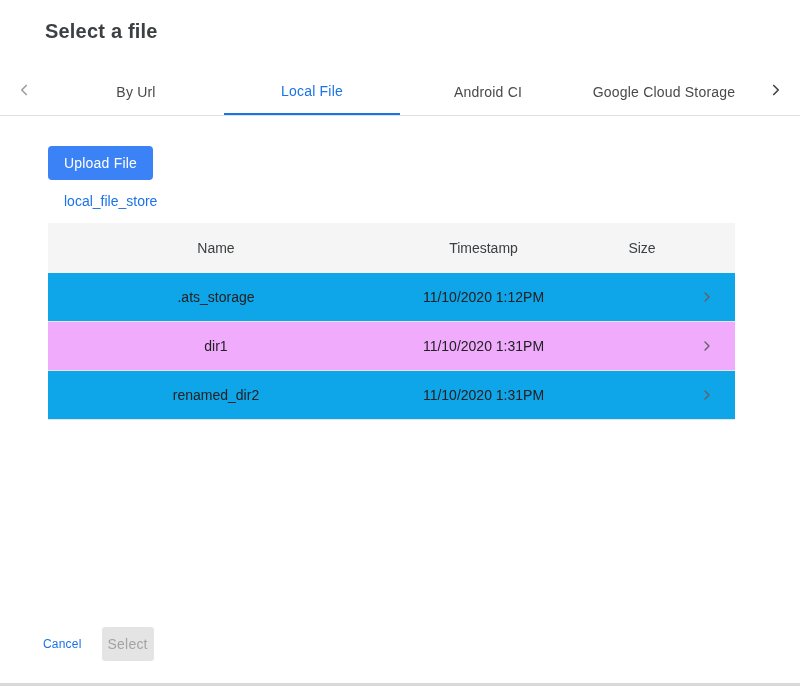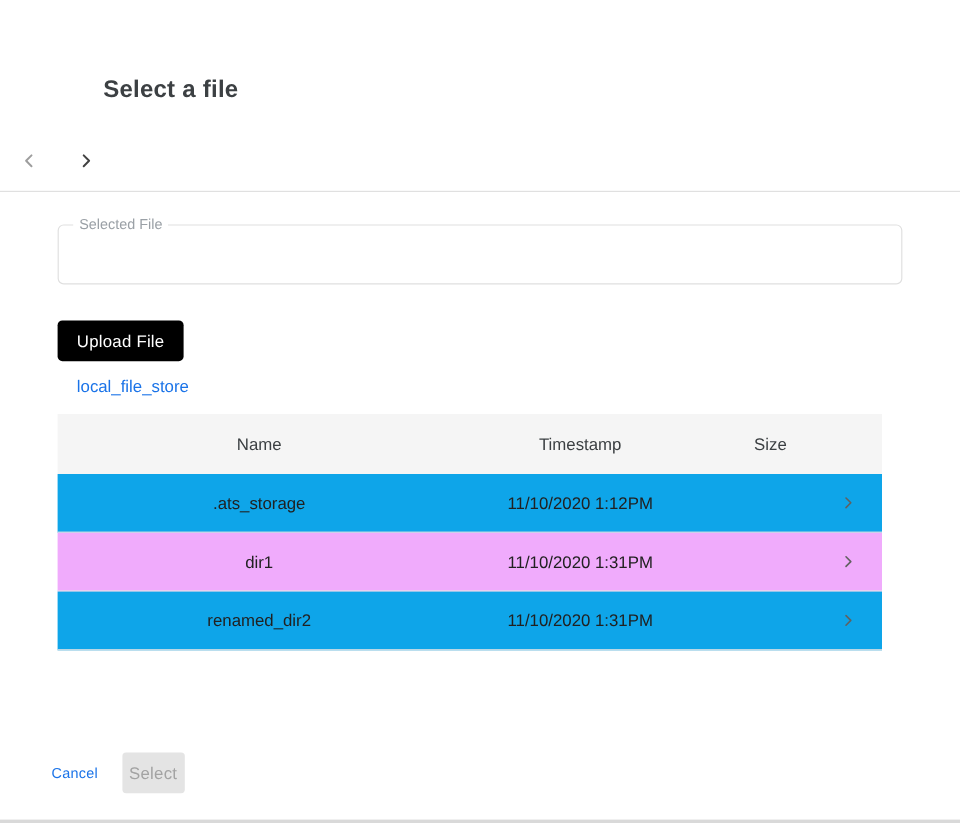--- a/index.html
+++ b/index.html
@@ -15,23 +15,22 @@
     width: 800px;
     height: 686px;
     background: #fff;
     border-bottom: 3px solid #d9d9d9;
   }
 
   
   .dialog-title {
     font-size: 20px;
     color: #3c4043;
-    padding: 64px 0 0 45px;
-    letter-spacing: .2px;
-    margin-left: 41px;
+    padding: 20px 0 0 45px;
+    letter-spacing: .2px;
   }
 
   
   .tabbar {
     display: flex;
     align-items: stretch;
     height: 48px;
     margin-top: 25px;
     border-bottom: 1px solid #e0e0e0;
   }
@@ -91,21 +90,21 @@
     background: transparent;
     padding: 0 14px;
     font-size: 14px;
     font-family: "Liberation Sans", sans-serif;
   }
 
   
   .upload-btn {
     display: inline-block;
     margin: 30px 0 0 48px;
-    background: #000000;
+    background: #3b82f6;
     color: #fff;
     border: none;
     border-radius: 4px;
     padding: 9px 16px;
     font-size: 14px;
     font-family: "Liberation Sans", sans-serif;
     cursor: pointer;
     letter-spacing: .2px;
   }
 
@@ -190,33 +189,43 @@
   <h1 class="dialog-title">Select a file</h1>
 
   <div class="tabbar">
     <button class="tab-scroll">
       <span>
         <svg viewBox="0 0 24 24">
             <path d="M15 6l-6 6 6 6" fill="none" stroke="#9e9e9e" stroke-width="2.2" stroke-linecap="round" stroke-linejoin="round"></path>
           </svg>
       </span>
     </button>
+    <div class="tabs">
+      <div class="tab">
+        <span>By Url</span>
+      </div>
+      <div class="tab active">
+        <span>Local File</span>
+      </div>
+      <div class="tab">
+        <span>Android CI</span>
+      </div>
+      <div class="tab">
+        <span>Google Cloud Storage</span>
+      </div>
+    </div>
     <button class="tab-scroll">
       <span>
         <svg viewBox="0 0 24 24">
             <path d="M9 6l6 6-6 6" fill="none" stroke="#424242" stroke-width="2.2" stroke-linecap="round" stroke-linejoin="round"></path>
           </svg>
       </span>
     </button>
   </div>
 
-  <div class="field">
-    <span class="field-label">Selected File</span>
-    <input class="field-input" type="text" value="" style="">
-  </div>
 
   <button class="upload-btn">Upload File</button>
 
   <div>
     <a class="store-link">local_file_store</a>
   </div>
 
   <div class="file-table">
     <div class="trow thead">
       <div>Name</div>

